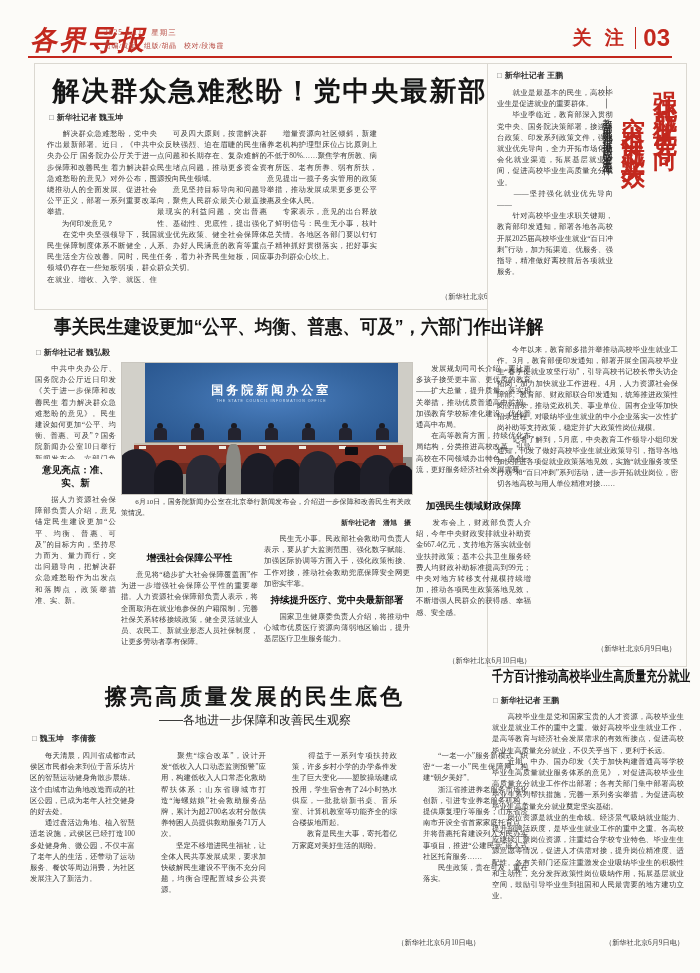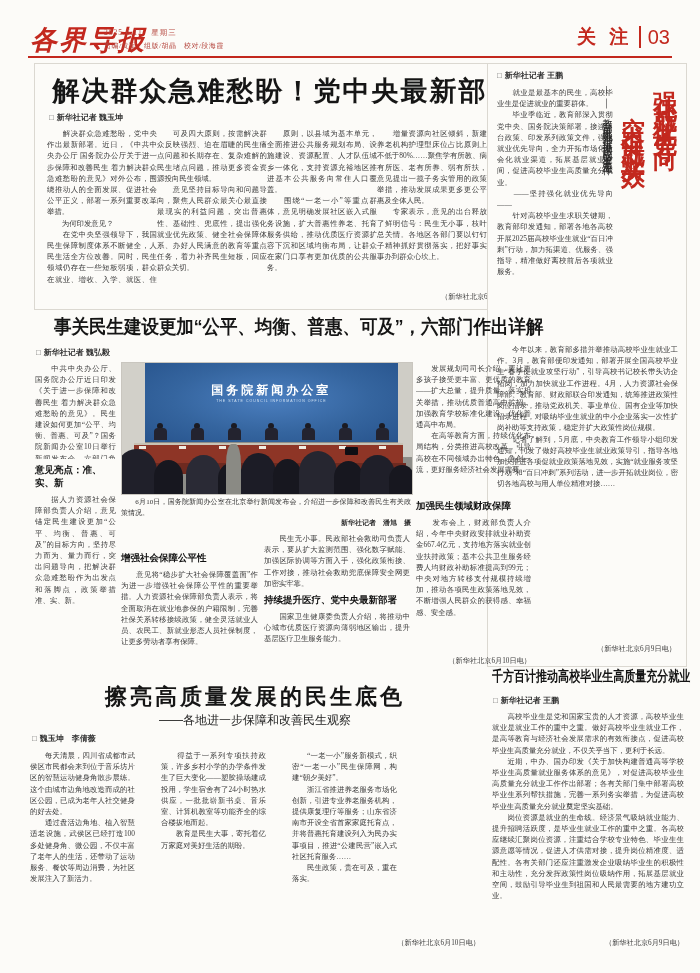--- a/index.html
+++ b/index.html
@@ -7,30 +7,30 @@
   .page{position:relative;width:700px;height:973px;margin:0 auto;background:#fcfbf8;
         font-family:"Liberation Serif",serif;color:#222;overflow:hidden;}
   
   .logo{position:absolute;left:30px;top:22px;font-size:27px;font-weight:bold;font-style:italic;
         color:#c3281e;letter-spacing:2px;font-family:"Liberation Serif",serif;}
   .mast-date{position:absolute;left:104px;top:28px;font-size:7.5px;color:#b5473f;letter-spacing:1px;}
   .mast-staff{position:absolute;left:104px;top:41px;font-size:7px;color:#b5473f;letter-spacing:.5px;}
   .mast-right{position:absolute;right:30px;top:24px;display:flex;align-items:center;gap:7px;}
   .mast-section{font-family:"Liberation Sans",sans-serif;font-weight:bold;font-size:19px;color:#c3281e;letter-spacing:4px;}
   .mast-div{width:1.5px;height:22px;background:#c3281e;}
-  .mast-page{font-family:"Liberation Sans",sans-serif;font-weight:normal;font-size:20px;color:#c3281e;}
+  .mast-page{font-family:"Liberation Sans",sans-serif;font-weight:bold;font-size:24px;color:#c3281e;}
   .mast-rule{position:absolute;left:28px;right:28px;top:56px;height:2px;background:#c3281e;}
   
   .hd{font-family:"Liberation Sans",sans-serif;font-weight:bold;color:#151515;}
   .byline{font-family:"Liberation Sans",sans-serif;font-weight:bold;font-size:8px;color:#333;}
   .byline .mk{color:#666;font-weight:normal;margin-right:3px;}
   .bt{font-size:7.4px;line-height:11.2px;text-align:justify;white-space:pre-line;
       color:#3a3a3a;overflow:hidden;}
   .sub{font-family:Liberation Serif, serif;font-weight:bold;font-size:9.5px;
-       text-align:left;color:#111;margin:5px 0 4px 0;}
+       text-align:center;color:#111;margin:5px 0 4px 0;}
   .endnote{font-size:7.2px;color:#3a3a3a;text-align:right;}
   .boxed{position:absolute;border:1px solid #dbd8d1;background:#fcfbf8;}
   
   .top-head{position:absolute;left:0;right:0;top:9px;text-align:center;font-size:27px;letter-spacing:2px;}
   .top-byline{position:absolute;left:14px;top:48px;}
   .top-cols{position:absolute;left:12px;top:64px;display:flex;}
   .top-col{width:110px;height:158px;}
   .top-end{position:absolute;right:14px;top:228px;width:110px;}
   
   .sb-byline{position:absolute;left:9px;top:6px;}
@@ -127,22 +127,20 @@
     <div class="hd top-head">解决群众急难愁盼！党中央最新部署</div>
     <div class="byline top-byline">
       <span class="mk">□</span><span>新华社记者 魏玉坤</span>
     </div>
     <div class="top-cols">
       <div class="bt top-col">　　解决群众急难愁盼，党中央作出最新部署。近日，《中共中央办公厅 国务院办公厅关于进一步保障和改善民生 着力解决群众急难愁盼的意见》对外公布，围绕推动人的全面发展、促进社会公平正义，部署一系列重要改革举措。
 　　为何印发意见？
 　　在党中央坚强领导下，我国民生保障制度体系不断健全，人民生活全方位改善。同时，民生领域仍存在一些短板弱项，群众在就业、增收、入学、就医、住房等方面还有不少急难愁盼。</div>
       <div class="bt top-col">　　可及四大原则，按需解决群众反映强烈、迫在眉睫的民生痛点问题和长期存在、复杂难解的民生堵点问题，推动更多资金资源投向民生领域。
 　　意见坚持目标导向和问题导向，聚焦人民群众最关心最直接最现实的利益问题，突出普惠性、基础性、兜底性，提出强化就业优先政策、健全社会保障体系、办好人民满意的教育等重点任务，着力补齐民生短板，回应群众关切。</div>
-      <div class="bt top-col">　　原则，以县域为基本单元，全面推进公共服务规划布局、设施建设、资源配置、人才队伍城乡一体化，支持资源充裕地区推进基本公共服务向常住人口覆盖。
-　　围绕“一老一小”等重点群体，意见明确发展社区嵌入式服务设施，扩大普惠性养老、托育服务供给，推动优质医疗资源扩容下沉和区域均衡布局，让群众在家门口享有更加优质的公共服务。</div>
       <div class="bt top-col">　　增量资源向社区倾斜，新建养老机构护理型床位占比原则上不低于80%……聚焦学有所教、病有所医、老有所养、弱有所扶，意见提出一揽子务实管用的政策举措，推动发展成果更多更公平惠及全体人民。
 　　专家表示，意见的出台释放了鲜明信号：民生无小事，枝叶总关情。各地区各部门要以钉钉子精神抓好贯彻落实，把好事实事办到群众心坎上。</div>
     </div>
     <div class="endnote top-end">（新华社北京6月6日电）</div>
   </div>
 
   <div class="boxed" style="left:487px;top:63px;width:198px;height:602px;">
     <div class="byline sb-byline">
       <span class="mk">□</span><span>新华社记者 王鹏</span>
     </div>
@@ -233,20 +231,22 @@
 
   <div>
     <div class="hd bl-head">擦亮高质量发展的民生底色</div>
     <div class="bl-sub">——各地进一步保障和改善民生观察</div>
     <div class="byline bl-byline">
       <span class="mk">□</span><span>魏玉坤　李倩薇</span>
     </div>
     <div class="bl-cols">
       <div class="bt bl-col">　　每天清晨，四川省成都市武侯区市民都会来到位于音乐坊片区的智慧运动健身角散步晨练。这个由城市边角地改造而成的社区公园，已成为老年人社交健身的好去处。
 　　通过盘活边角地、植入智慧适老设施，武侯区已经打造100多处健身角、微公园，不仅丰富了老年人的生活，还带动了运动服务、餐饮等周边消费，为社区发展注入了新活力。</div>
+      <div class="bt bl-col">　　聚焦“综合改革”，设计开发“低收入人口动态监测预警”应用，构建低收入人口常态化救助帮扶体系；山东省聊城市打造“海螺姑娘”社会救助服务品牌，累计为超2700名农村分散供养特困人员提供救助服务71万人次。
+　　坚定不移增进民生福祉，让全体人民共享发展成果，要求加快破解民生建设不平衡不充分问题，均衡合理配置城乡公共资源。</div>
       <div class="bt bl-col">　　得益于一系列专项扶持政策，许多乡村小学的办学条件发生了巨大变化——塑胶操场建成投用，学生宿舍有了24小时热水供应，一批批崭新书桌、音乐室、计算机教室等功能齐全的综合楼拔地而起。
 　　教育是民生大事，寄托着亿万家庭对美好生活的期盼。</div>
       <div class="bt bl-col">　　“一老一小”服务新模式，织密“一老一小”民生保障网，构建“朝夕美好”。
 　　浙江省推进养老服务市场化创新，引进专业养老服务机构，提供康复理疗等服务；山东省济南市开设全省首家家庭托育点，并将普惠托育建设列入为民办实事项目，推进“公建民营”嵌入式社区托育服务……
 　　民生政策，贵在可及，重在落实。</div>
     </div>
     <div class="endnote bl-end">（新华社北京6月10日电）</div>
   </div>
 
   <div>

